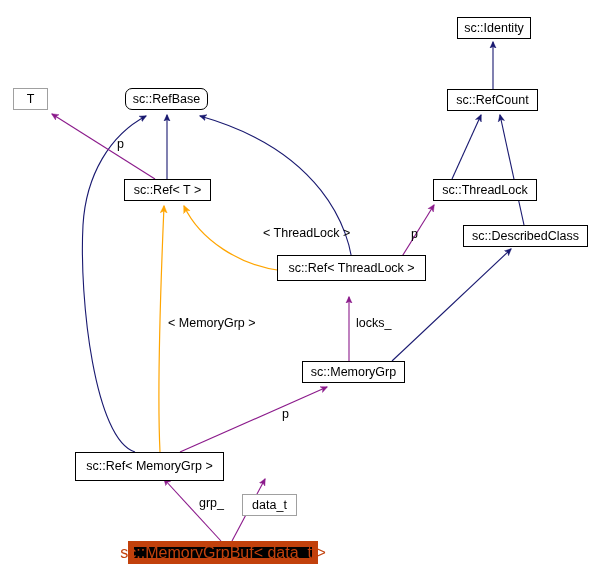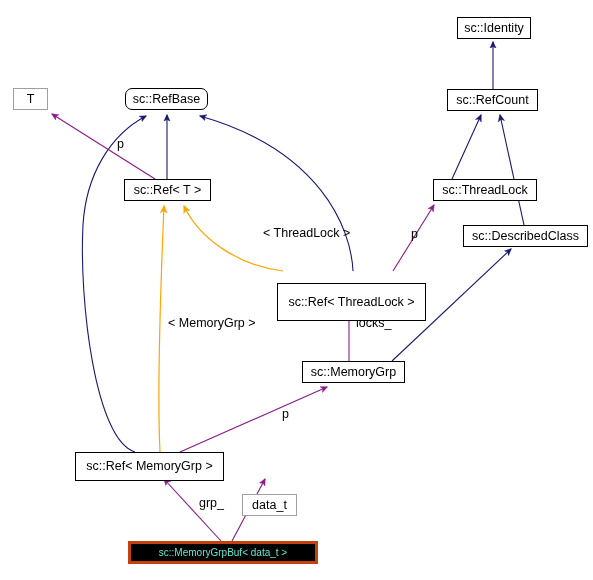--- a/index.html
+++ b/index.html
@@ -33,23 +33,23 @@
     font-size: 12.5px;
     line-height: 1;
     letter-spacing: 0px;
     background: #ffffff;
     color: #000000;
     border: 1px solid #000000;
     z-index: 3;
   }
   .node.current {
     background: #000000;
-    color: #5eead4;
-    border: 3px solid #c2410c;
-    font-size: 10px;
+    color: #c2410c;
+    border: 6px solid #c2410c;
+    font-size: 16px;
   }
   .node.templ {
     border: 1px solid #a0a0a0;
     color: #000000;
   }
   .edge-label {
     position: absolute;
     font-size: 12.5px;
     line-height: 1;
     color: #000000;
@@ -137,21 +137,21 @@
   </div>
 
   <div class="node" style="left:389px; top:179px; width:104px; height:22px;margin-left:44px;">
     <span>sc::ThreadLock</span>
   </div>
 
   <div class="node" style="left:463px; top:225px; width:125px; height:22px;">
     <span>sc::DescribedClass</span>
   </div>
 
-  <div class="node" style="left:277px; top:283px; width:149px; height:38px;">
+  <div class="node" style="left:277px; top:255px; width:149px; height:26px;">
     <span>sc::Ref&lt; ThreadLock &gt;</span>
   </div>
 
   <div class="node" style="left:302px; top:361px; width:103px; height:22px;">
     <span>sc::MemoryGrp</span>
   </div>
 
   <div class="node" style="left:75px; top:452px; width:149px; height:29px;">
     <span>sc::Ref&lt; MemoryGrp &gt;</span>
   </div>

